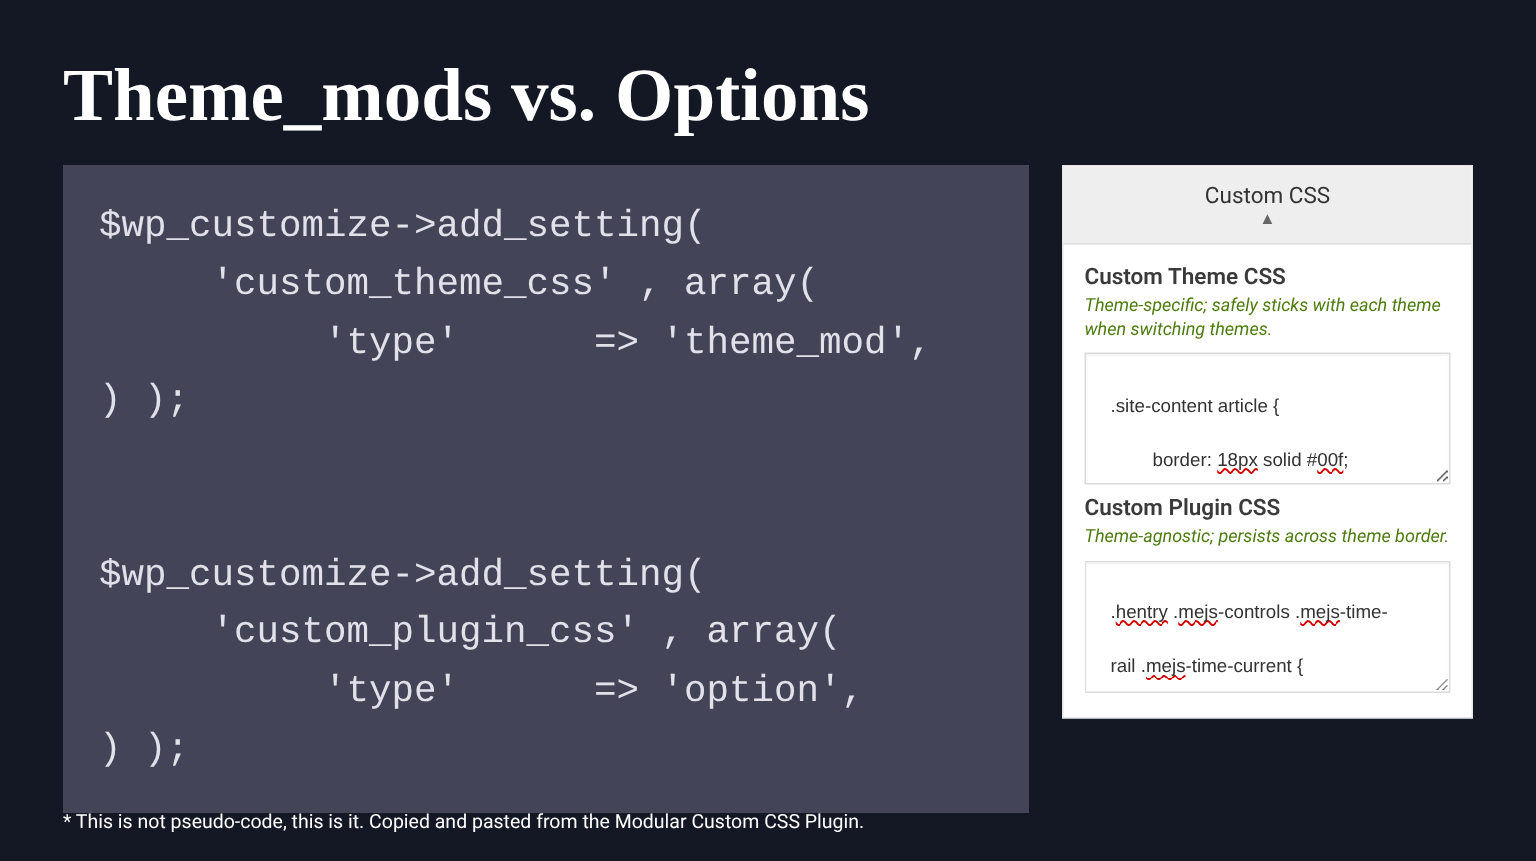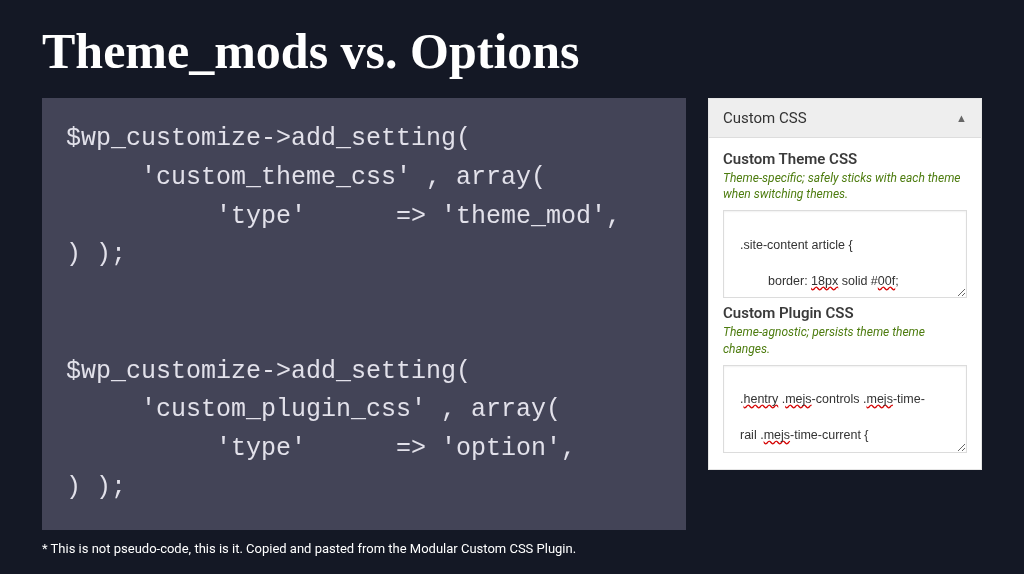--- a/index.html
+++ b/index.html
@@ -10,20 +10,21 @@
       font-family: -apple-system, "Segoe UI", Roboto, sans-serif;
       position: relative;
       overflow: hidden;
     }
     .slide-title {
       font-family: Georgia, "Times New Roman", serif;
       font-size: 50px;
       font-weight: bold;
       color: #ffffff;
       padding: 22px 0 0 42px;
+      margin-top: 12px;
     }
     .content-row {
       display: flex;
       padding: 18px 42px 0 42px;
       gap: 22px;
       align-items: flex-start;
     }
     .code-block {
       flex: 1;
       background: #434457;
@@ -43,20 +44,21 @@
     }
     .panel-header {
       background: #eeeeee;
       border-bottom: 1px solid #dddddd;
       padding: 10px 14px;
       font-size: 15px;
       color: #333333;
       display: flex;
       align-items: center;
       justify-content: space-between;
+      flex-direction: column;
     }
     .panel-collapse {
       font-size: 11px;
       color: #666666;
     }
     .panel-body {
       padding: 12px 14px 16px 14px;
     }
     .section-label {
       font-weight: 600;
@@ -126,21 +128,21 @@
       <div class="section-label">Custom Theme CSS</div>
       <div class="section-desc">Theme-specific; safely sticks with each theme when switching themes.</div>
       <div class="css-textarea">
 <span>.site-content article {</span><br>
 <span class="indent"></span><span>border: </span><span class="spellerr">18px</span><span> solid #</span><span class="spellerr">00f</span><span>;</span><br>
 
       </div>
 
       <div class="section2">
         <div class="section-label">Custom Plugin CSS</div>
-        <div class="section-desc">Theme-agnostic; persists theme theme changes.</div>
+        <div class="section-desc">Theme-agnostic; persists across theme border.</div>
         <div class="css-textarea">
 <span>.</span><span class="spellerr">hentry</span><span> .</span><span class="spellerr">mejs</span><span>-controls .</span><span class="spellerr">mejs</span><span>-time-</span><br>
 <span>rail .</span><span class="spellerr">mejs</span><span>-time-current {</span><br>
 <span class="indent"></span><br>
 
         </div>
       </div>
 
     </div>
   </div>

